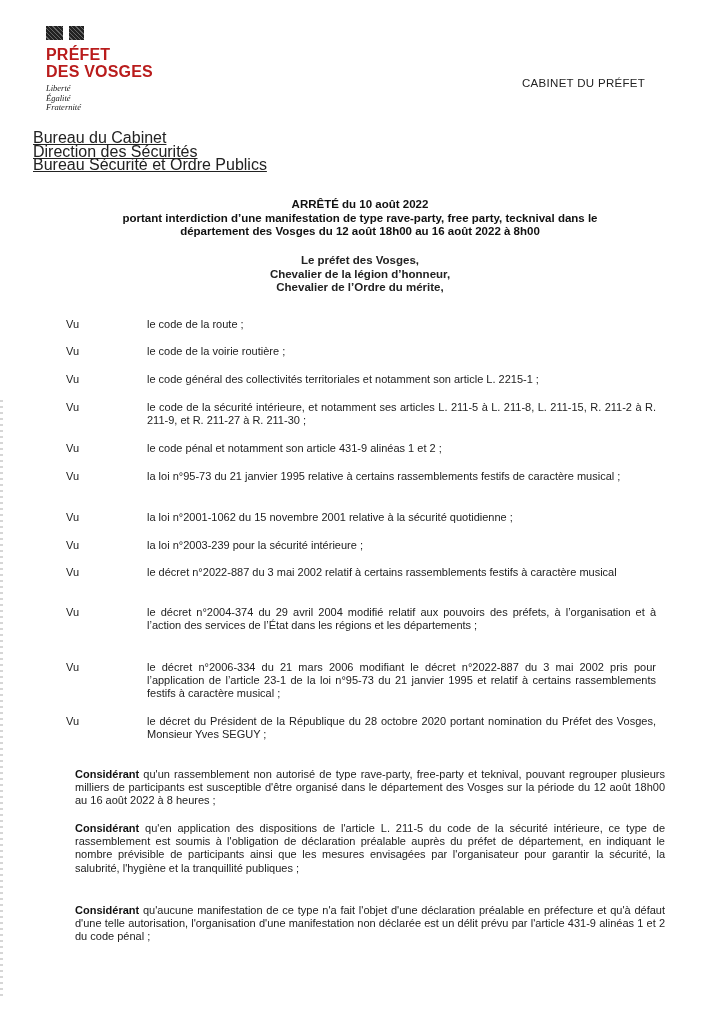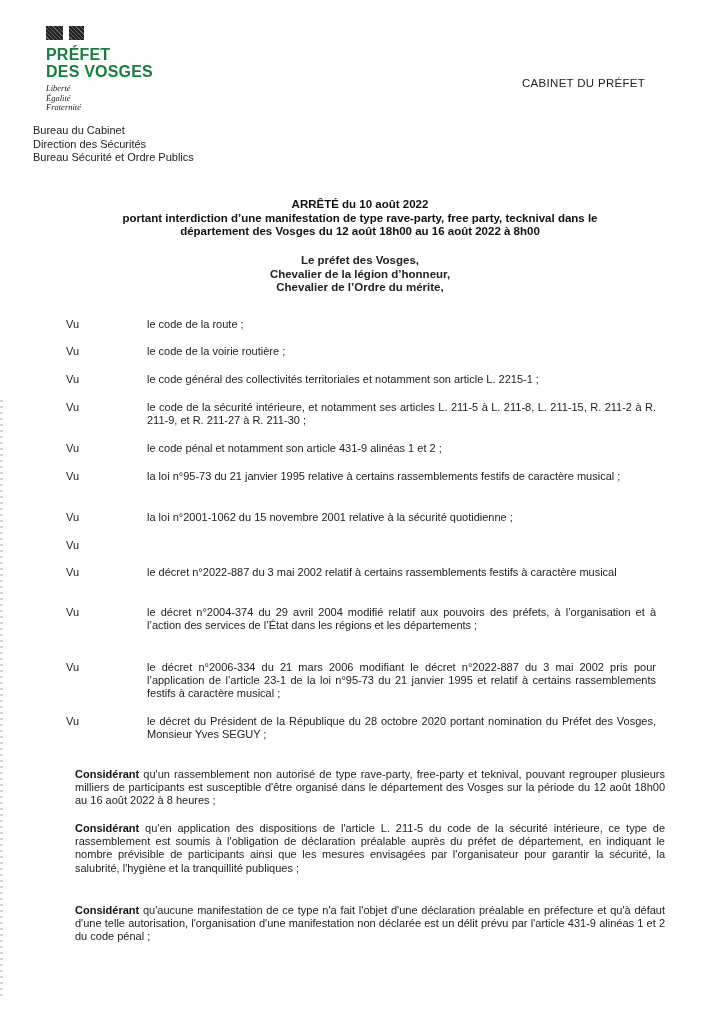--- a/index.html
+++ b/index.html
@@ -5,24 +5,24 @@
   html, body { margin: 0; padding: 0; background: #ffffff; }
   body { width: 724px; height: 1024px; position: relative; overflow: hidden;
          font-family: "Liberation Sans", "DejaVu Sans", sans-serif; color: #1a1a1a; }
   .scan-edge { position: absolute; left: 0; top: 400px; width: 3px; height: 600px;
                background: repeating-linear-gradient(to bottom, #bbb 0 2px, transparent 2px 6px); opacity: .6; }
   .logo { position: absolute; left: 46px; top: 26px; }
   .emblem { display: flex; gap: 6px; height: 16px; }
   .emblem span { display: block; width: 17px; height: 14px; background: #222;
                  background-image: repeating-linear-gradient(45deg, #222 0 2px, #666 2px 3px); }
   .emblem span + span { width: 15px; }
-  .prefet { font-weight: bold; font-size: 16px; line-height: 17px; margin-top: 4px; letter-spacing: 0.2px; color: #15803d; }
+  .prefet { font-weight: bold; font-size: 16px; line-height: 17px; margin-top: 4px; letter-spacing: 0.2px; color: #b91c1c; }
   .motto { font-family: "Liberation Serif", serif; font-style: italic; font-size: 8.5px; line-height: 9.5px; margin-top: 4px; color: #222; }
   .cabinet { position: absolute; left: 522px; top: 77px; font-size: 11.5px; letter-spacing: 0.3px; color: #222; }
-  .bureau { position: absolute; left: 33px; top: 124px; font-size: 11px; line-height: 13.5px; color: #222; }
+  .bureau { position: absolute; left: 33px; top: 131px; font-size: 16px; line-height: 13.5px; color: #222; text-decoration: underline; }
   .title-block { position: absolute; left: 60px; width: 600px; top: 198px; text-align: center; font-weight: bold; font-size: 11.5px; line-height: 13.5px; color: #111; }
   .intro { position: absolute; left: 60px; width: 600px; top: 254px; text-align: center; font-size: 11.5px; line-height: 13.5px; color: #222; font-weight: bold; }
   .vu-list { position: absolute; left: 66px; top: 318px; width: 590px; }
   .vu { display: flex; font-size: 11px; line-height: 13.2px; text-align: justify; position: absolute; left: 0; width: 590px; }
   .vu .k { width: 81px; flex: 0 0 81px; font-weight: normal; color: #222; }
   .vu .t { flex: 1; color: #222; }
   .cons { position: absolute; left: 66px; width: 590px; font-size: 11px; line-height: 13.2px; text-align: justify; color: #222; margin-left: 9px; }
   .cons b { color: #111; }
 </style>
 </head>
@@ -90,20 +90,21 @@
   <div class="vu" style="top:152px">
       <span class="k">Vu</span>
       <span class="t">la loi n°95-73 du 21 janvier 1995 relative à certains rassemblements festifs de caractère musical ;</span>
     </div>
   <div class="vu" style="top:193px">
       <span class="k">Vu</span>
       <span class="t">la loi n°2001-1062 du 15 novembre 2001 relative à la sécurité quotidienne ;</span>
     </div>
   <div class="vu" style="top:221px">
       <span class="k">Vu</span>
+      <span class="t">la loi n°2003-239 pour la sécurité intérieure ;</span>
     </div>
   <div class="vu" style="top:248px">
       <span class="k">Vu</span>
       <span class="t">le décret n°2022-887 du 3 mai 2002 relatif à certains rassemblements festifs à caractère musical</span>
     </div>
   <div class="vu" style="top:288px">
       <span class="k">Vu</span>
       <span class="t">le décret n°2004-374 du 29 avril 2004 modifié relatif aux pouvoirs des préfets, à l’organisation et à l’action des services de l’État dans les régions et les départements ;</span>
     </div>
   <div class="vu" style="top:343px">

